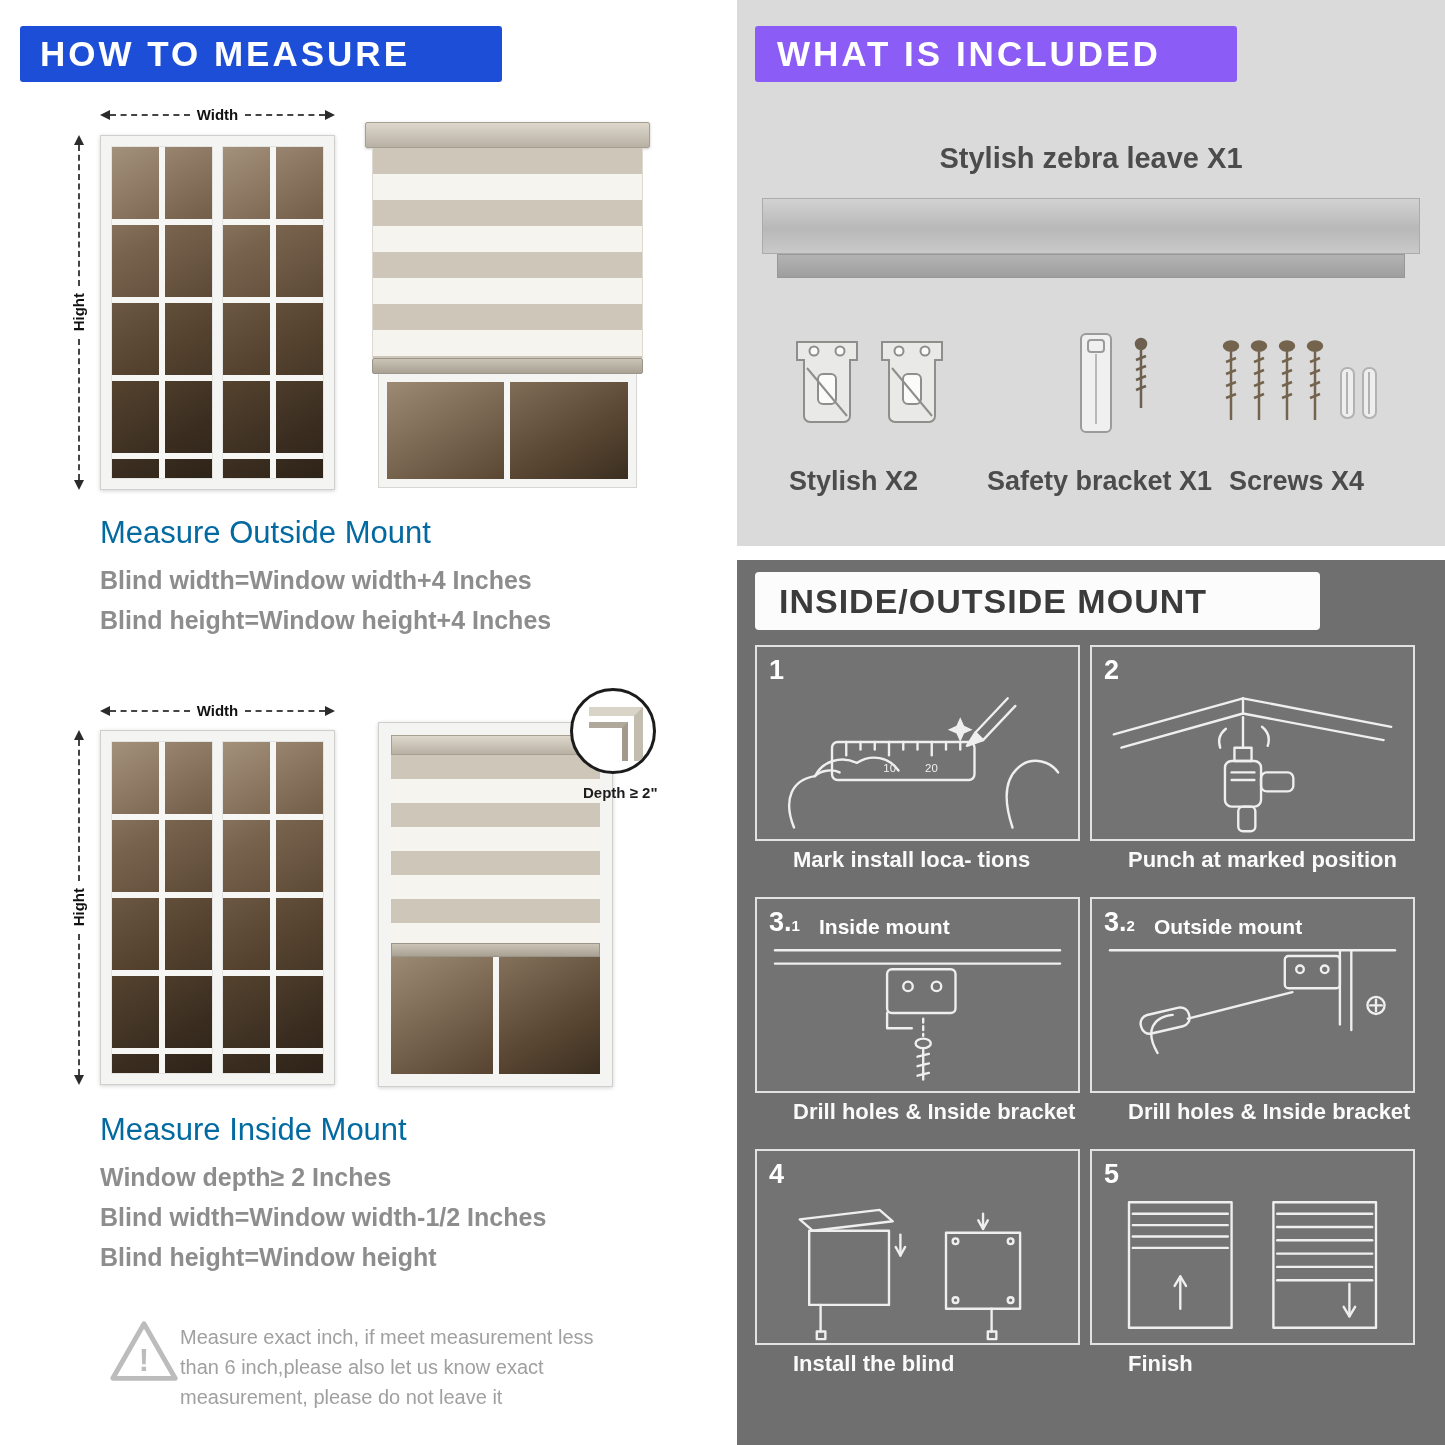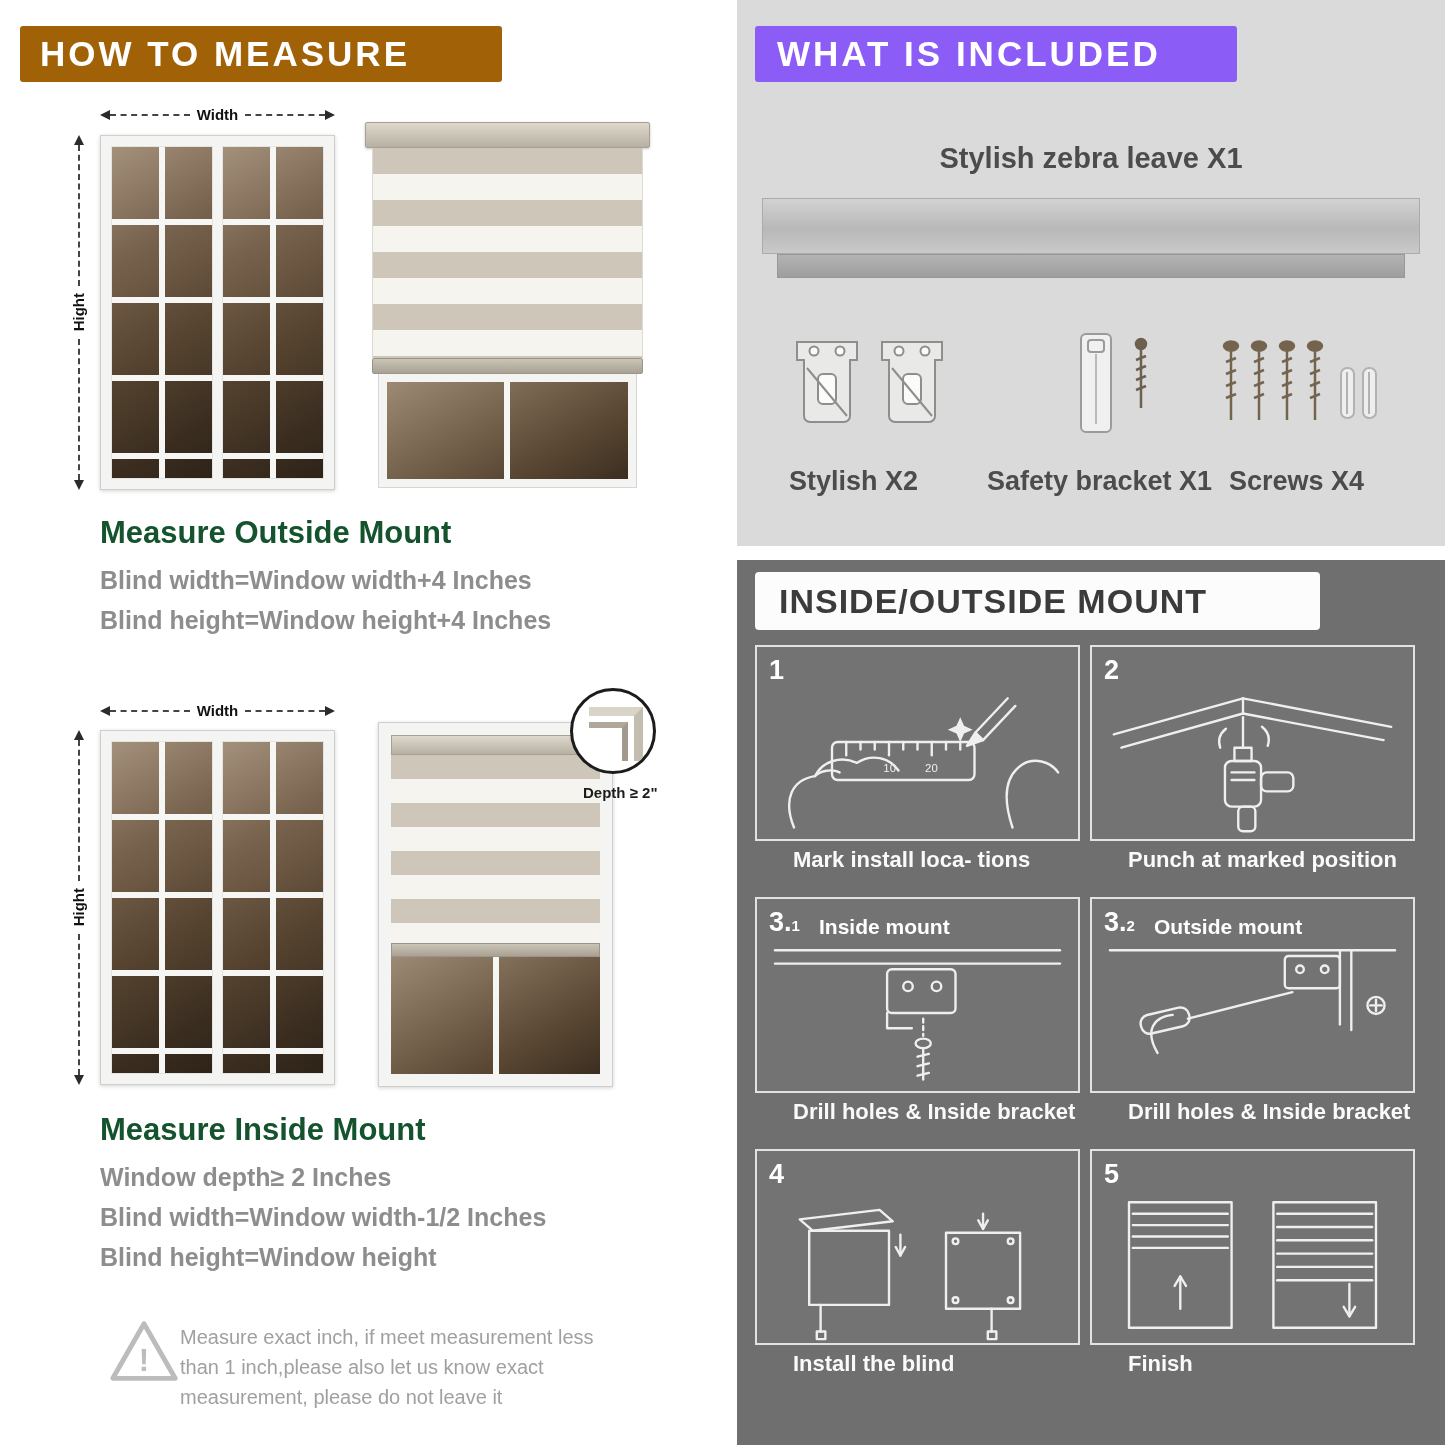--- a/index.html
+++ b/index.html
@@ -4,21 +4,21 @@
 <style>
   * { margin:0; padding:0; box-sizing:border-box; }
   html,body { background:#ffffff; }
   body { font-family:"Liberation Sans", sans-serif; }
   .canvas { position:relative; width:1445px; height:1445px; background:#fff; overflow:hidden; }
   .abs { position:absolute; }
 
   
   .h1bar {
     position:absolute; left:20px; top:26px; width:482px; height:56px;
-    background:#a16207; color:#fff; font-size:35px; font-weight:bold;
+    background:#1d4ed8; color:#fff; font-size:35px; font-weight:bold;
     letter-spacing:3px; line-height:56px; padding-left:20px; border-radius:3px;
   }
   .window {
     position:absolute; background:#f4f4f2; border:1px solid #cfcfcd;
     box-shadow:0 1px 4px rgba(0,0,0,.18); padding:10px; display:flex; gap:9px;
   }
   .sash {
     flex:1; border:1px solid #e3e3e1;
     background-image:
       linear-gradient(90deg, transparent 0, transparent calc(50% - 3px), #f6f6f4 calc(50% - 3px), #f6f6f4 calc(50% + 3px), transparent calc(50% + 3px)),
@@ -70,21 +70,21 @@
       linear-gradient(150deg, #9c8a74, #5a4733 70%, #3b2e20);
   }
   .mag {
     position:absolute; width:86px; height:86px; border:3px solid #1c1c1c; border-radius:50%;
     background:#fff; overflow:hidden; z-index:5;
   }
   .mag .corner1 { position:absolute; left:16px; top:16px; width:54px; height:54px; border-top:9px solid #d9d4c8; border-right:9px solid #c3bdb0; }
   .mag .corner2 { position:absolute; left:16px; top:31px; width:39px; height:39px; border-top:6px solid #b0a99b; border-right:6px solid #a29b8d; }
   .maglbl { position:absolute; font-size:15px; font-weight:bold; color:#1c1c1c; white-space:nowrap; }
 
-  .h2title { position:absolute; font-size:31px; font-weight:bold; color:#14532d; }
+  .h2title { position:absolute; font-size:31px; font-weight:normal; color:#0369a1; }
   .gline { position:absolute; font-size:25px; font-weight:bold; color:#8d8d8d; }
   .warntext { position:absolute; left:180px; top:1322px; width:448px; font-size:20px; color:#a0a0a0; line-height:1.5; }
 
   
   .included { position:absolute; left:737px; top:0; width:708px; height:546px; background:#dadada; }
   .h2bar {
     position:absolute; left:18px; top:26px; width:482px; height:56px;
     background:#8b5cf6; color:#fff; font-size:35px; font-weight:bold;
     letter-spacing:3px; line-height:56px; padding-left:22px; border-radius:3px;
   }
@@ -182,21 +182,21 @@
 
     <div class="h2title" style="left:100px; top:1112px;">Measure Inside Mount</div>
     <div class="gline" style="left:100px; top:1163px;">Window depth≥ 2 Inches</div>
     <div class="gline" style="left:100px; top:1203px;">Blind width=Window width-1/2 Inches</div>
     <div class="gline" style="left:100px; top:1243px;">Blind height=Window height</div>
 
     <svg class="abs" style="left:105px; top:1315px;" width="78" height="74" viewBox="0 0 80 74">
       <path d="M40,8 L72,64 L8,64 Z" fill="none" stroke="#bcbcbc" stroke-width="5" stroke-linejoin="round"></path>
       <text x="40" y="57" text-anchor="middle" font-size="32" font-weight="bold" fill="#bcbcbc">!</text>
     </svg>
-    <div class="warntext">Measure exact inch, if meet measurement less than 1 inch,please also let us know exact measurement, please do not leave it</div>
+    <div class="warntext">Measure exact inch, if meet measurement less than 6 inch,please also let us know exact measurement, please do not leave it</div>
   </section>
 
   <section class="included">
     <div class="h2bar">WHAT IS INCLUDED</div>
     <div class="blindlabel">Stylish zebra leave X1</div>
     <div class="rail1"></div>
     <div class="rail2"></div>
 
     <svg class="abs" style="left:50px; top:330px;" width="160" height="120" viewBox="0 0 160 120">
       <g stroke="#8e8e8c" stroke-width="2" fill="#e9e9e7">

